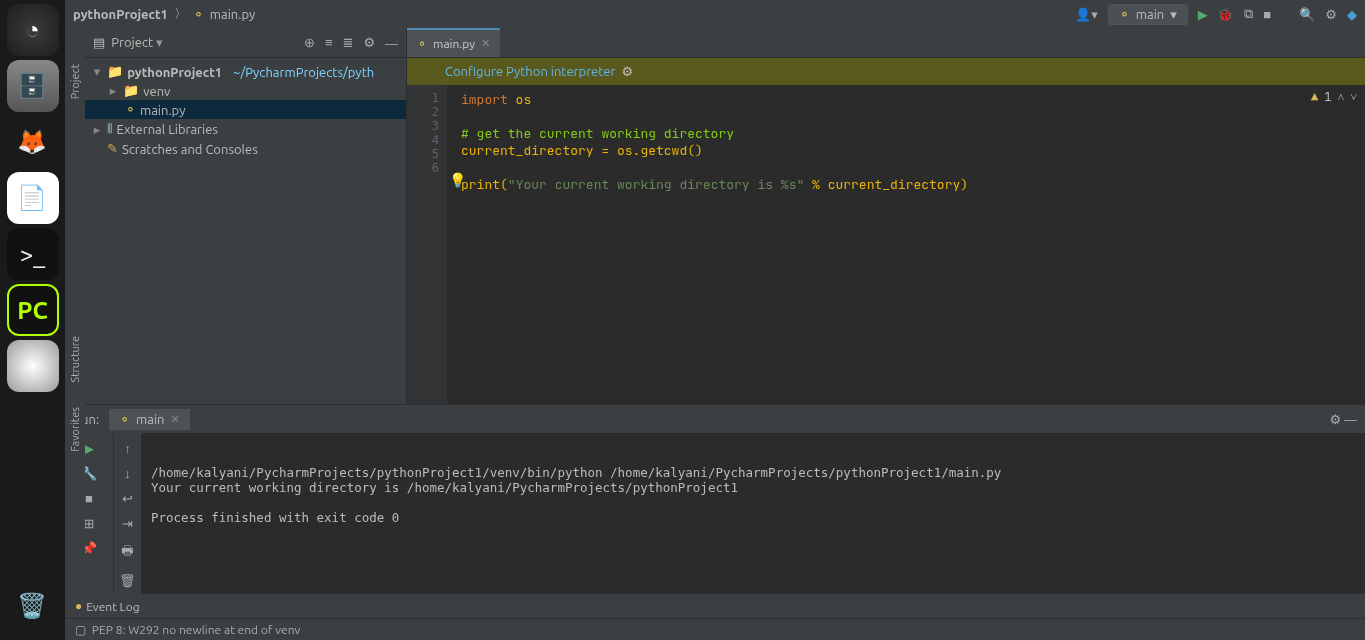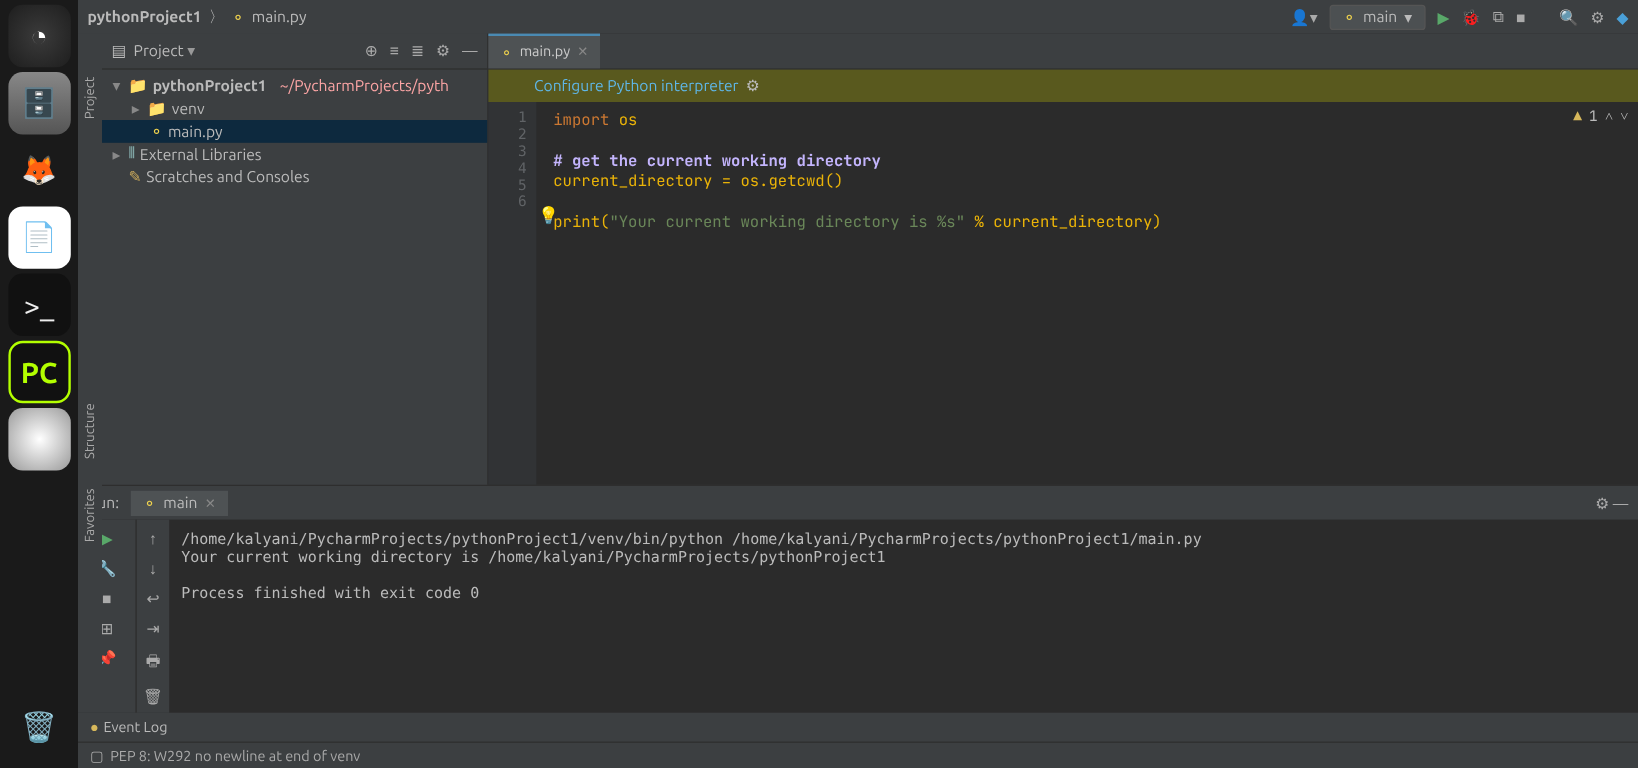--- a/index.html
+++ b/index.html
@@ -70,57 +70,57 @@
 .proj-hdr { height:30px; display:flex; align-items:center; padding:0 8px; gap:8px; border-bottom:1px solid #2e2e2e; justify-content:space-between;}
 .proj-hdr-left{display:flex;align-items:center;gap:6px;}
 .proj-hdr-right{display:flex;align-items:center;gap:10px; color:#aaa;}
 .tree { padding:4px 0; font-size:13px;}
 .tree .row{display:flex;align-items:center;gap:4px;padding:2px 6px;white-space:nowrap;overflow:hidden;}
 .tree .row .caret{width:12px;text-align:center;color:#888;}
 .tree .indent1{padding-left:22px;}
 .tree .indent2{padding-left:40px;}
 .tree .sel{background:#0d293e;}
 .folder-ico{color:#c87c3a;}
-.fade{color:#fca5a5;}
+.fade{color:#7dd3fc;}
 .lib-ico{color:#8fbcbb;}
 .scr-ico{color:#c9a85b;}
 
 
 .editor { flex:1; display:flex; flex-direction:column; background:#2b2b2b; min-width:0;}
 .tabs { height:30px; display:flex; align-items:stretch; background:#3c3f41; border-bottom:1px solid #2e2e2e;}
 .tab { display:flex; align-items:center; gap:6px; padding:0 10px; background:#4e5254; border-top:2px solid #4a8ab3; color:#ccc; font-size:12px;}
 .tab .x{color:#888;font-size:11px;}
 .eol-banner {
   background:#59591e; color:#e6e6c8; padding:6px 10px;
   display:flex; justify-content:space-between; align-items:center;
   font-size:13px;
 }
 .eol-banner a{color:#5fb7e8;margin-left:28px;}
 .code-wrap{flex:1; display:flex; position:relative;}
 .gutter { width:40px; background:#313335; color:#606366; font-family:monospace; font-size:12px; text-align:right; padding:6px 8px 0 0;}
 .code { flex:1; font-family:"JetBrains Mono",Consolas,monospace; font-size:13px; padding:6px 0 0 14px; position:relative;white-space:pre;}
 .kw{color:#cc7832;}
 .id{color:#eab308;}
-.cm{color:#c4b5fd;font-weight:bold;}
+.cm{color:#84cc16;}
 .fn{color:#eab308;}
 .str{color:#6a8759;}
 .bulb{position:absolute; left:2px; top:86px; color:#f0c040; font-size:14px;}
 .insp{position:absolute; right:8px; top:4px; color:#bbb; font-size:12px; display:flex; gap:6px; align-items:center;}
 .insp .warn{color:#d7b85b;}
 
 
 .runpanel { height:190px; display:flex; flex-direction:column; border-top:1px solid #2e2e2e;}
 .run-tabbar{height:28px;display:flex;align-items:center;padding:0 8px;gap:10px;background:#3c3f41; justify-content:space-between;}
 .run-tabbar-left{display:flex;align-items:center;gap:10px;}
 .run-tab{display:flex;align-items:center;gap:6px;background:#4e5254;padding:3px 10px;}
 .run-tab .x{color:#888;font-size:11px;}
 .run-body{flex:1;display:flex;background:#2b2b2b;}
 .run-gut{width:48px;background:#3c3f41;display:flex;flex-direction:column;align-items:center;gap:10px;padding-top:8px;}
 .run-gut2{width:28px;background:#3c3f41;display:flex;flex-direction:column;align-items:center;gap:10px;padding-top:8px;border-left:1px solid #2e2e2e;}
-.run-out{flex:1;font-family:monospace;font-size:12.5px;color:#bbb;padding:8px 10px;white-space:pre-wrap;}
+.run-out{flex:1;font-family:monospace;font-size:12.5px;color:#bbb;padding:8px 10px;white-space:pre-wrap;margin-top:24px;}
 .run-out .cmd{color:#bbb;}
 
 
 .bottom-tools{height:24px;background:#3c3f41;display:flex;align-items:center;padding:0 10px;gap:18px;font-size:12px;color:#bbb;justify-content:space-between;}
 .bottom-tools .left{display:flex;gap:18px;align-items:center;}
 .status{height:22px;background:#3c3f41;border-top:1px solid #2e2e2e;display:flex;align-items:center;justify-content:space-between;padding:0 10px;font-size:12px;color:#aaa;}
 .status .right{display:flex;gap:14px;}
 .evtlog{display:flex;align-items:center;gap:4px;}
 .evtdot{color:#d7b85b;}
 

